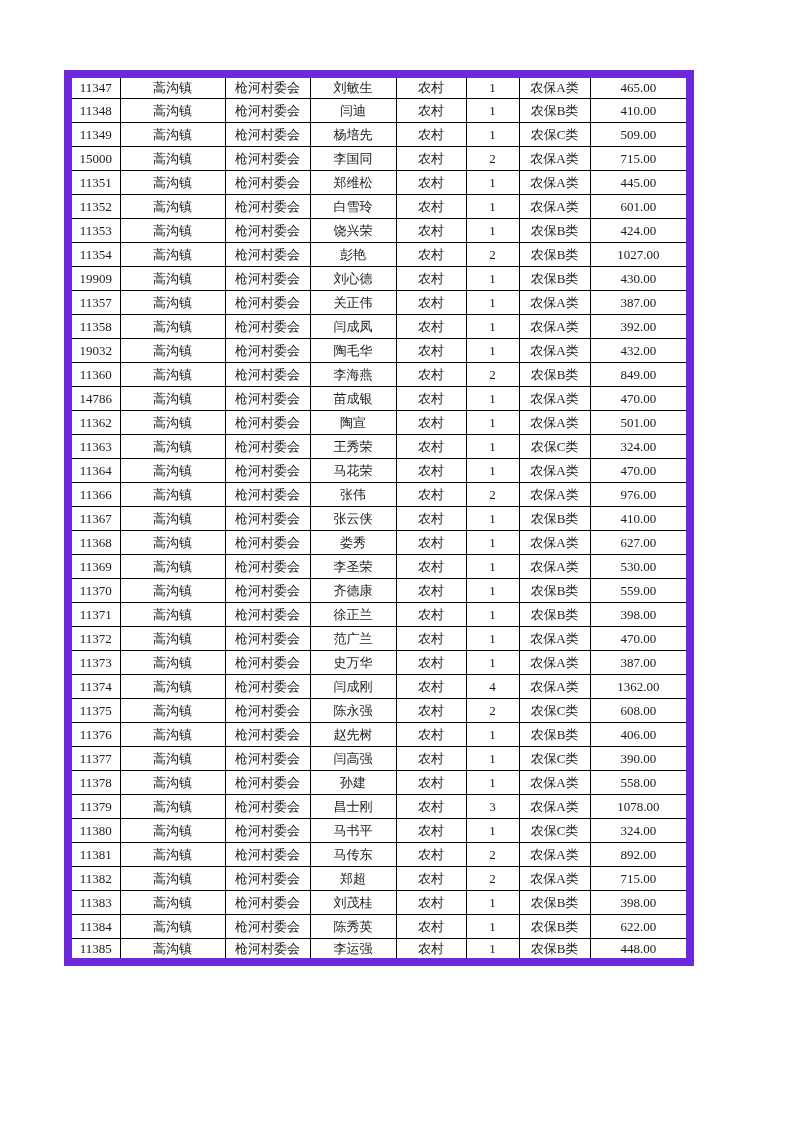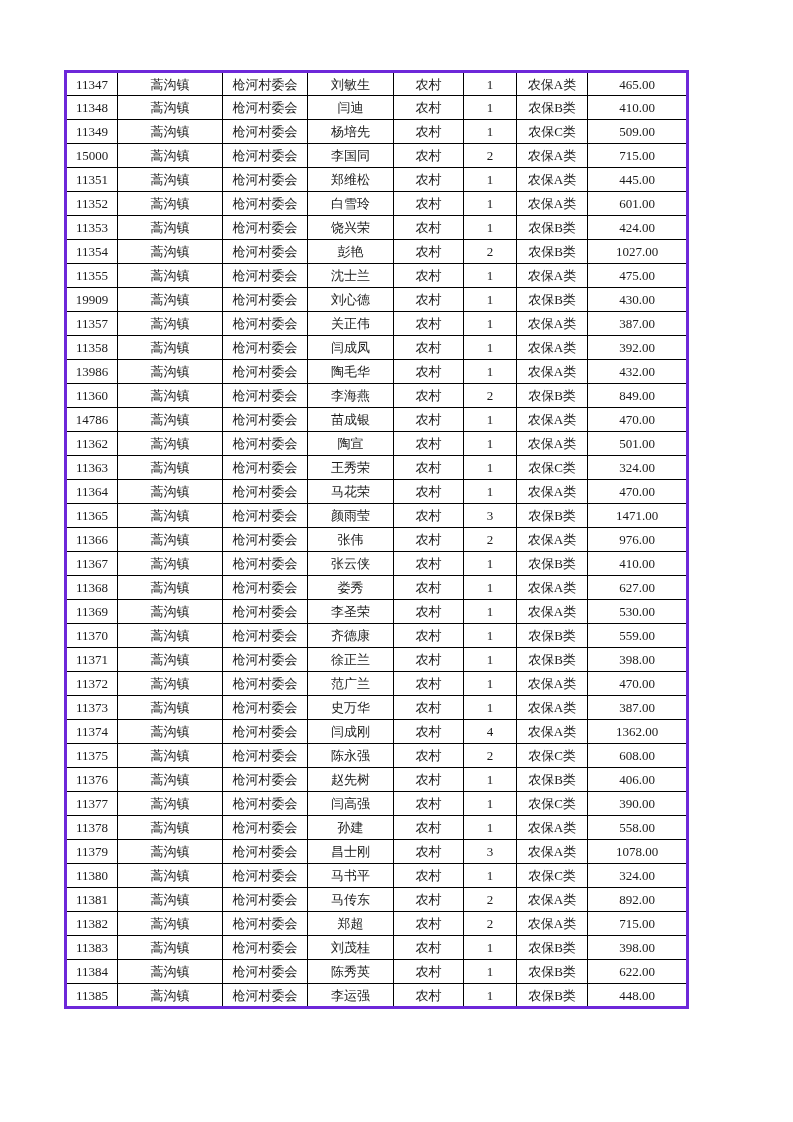--- a/index.html
+++ b/index.html
@@ -20,21 +20,21 @@
       height: 1122px;
       background: #ffffff;
     }
     table.roster {
       position: absolute;
       left: 64px;
       top: 70px;
       border-collapse: collapse;
       table-layout: fixed;
       width: 622px;
-      border: 3px solid #6d28d9;
+      border: 8px solid #6d28d9;
     }
     table.roster td {
       border: 1px solid #000000;
       height: 24px;
       text-align: center;
       vertical-align: middle;
       font-size: 13px;
       color: #1a1a1a;
       white-space: nowrap;
       overflow: hidden;
@@ -140,30 +140,20 @@
           <td>11354</td>
           <td>蒿沟镇</td>
           <td>枪河村委会</td>
           <td>彭艳</td>
           <td>农村</td>
           <td>2</td>
           <td>农保B类</td>
           <td>1027.00</td>
         </tr>
         <tr>
-          <td>11355</td>
-          <td>蒿沟镇</td>
-          <td>枪河村委会</td>
-          <td>沈士兰</td>
-          <td>农村</td>
-          <td>1</td>
-          <td>农保A类</td>
-          <td>475.00</td>
-        </tr>
-        <tr>
           <td>19909</td>
           <td>蒿沟镇</td>
           <td>枪河村委会</td>
           <td>刘心德</td>
           <td>农村</td>
           <td>1</td>
           <td>农保B类</td>
           <td>430.00</td>
         </tr>
         <tr>
@@ -180,21 +170,21 @@
           <td>11358</td>
           <td>蒿沟镇</td>
           <td>枪河村委会</td>
           <td>闫成凤</td>
           <td>农村</td>
           <td>1</td>
           <td>农保A类</td>
           <td>392.00</td>
         </tr>
         <tr>
-          <td>13986</td>
+          <td>19032</td>
           <td>蒿沟镇</td>
           <td>枪河村委会</td>
           <td>陶毛华</td>
           <td>农村</td>
           <td>1</td>
           <td>农保A类</td>
           <td>432.00</td>
         </tr>
         <tr>
           <td>11360</td>
@@ -238,30 +228,20 @@
         </tr>
         <tr>
           <td>11364</td>
           <td>蒿沟镇</td>
           <td>枪河村委会</td>
           <td>马花荣</td>
           <td>农村</td>
           <td>1</td>
           <td>农保A类</td>
           <td>470.00</td>
-        </tr>
-        <tr>
-          <td>11365</td>
-          <td>蒿沟镇</td>
-          <td>枪河村委会</td>
-          <td>颜雨莹</td>
-          <td>农村</td>
-          <td>3</td>
-          <td>农保B类</td>
-          <td>1471.00</td>
         </tr>
         <tr>
           <td>11366</td>
           <td>蒿沟镇</td>
           <td>枪河村委会</td>
           <td>张伟</td>
           <td>农村</td>
           <td>2</td>
           <td>农保A类</td>
           <td>976.00</td>

